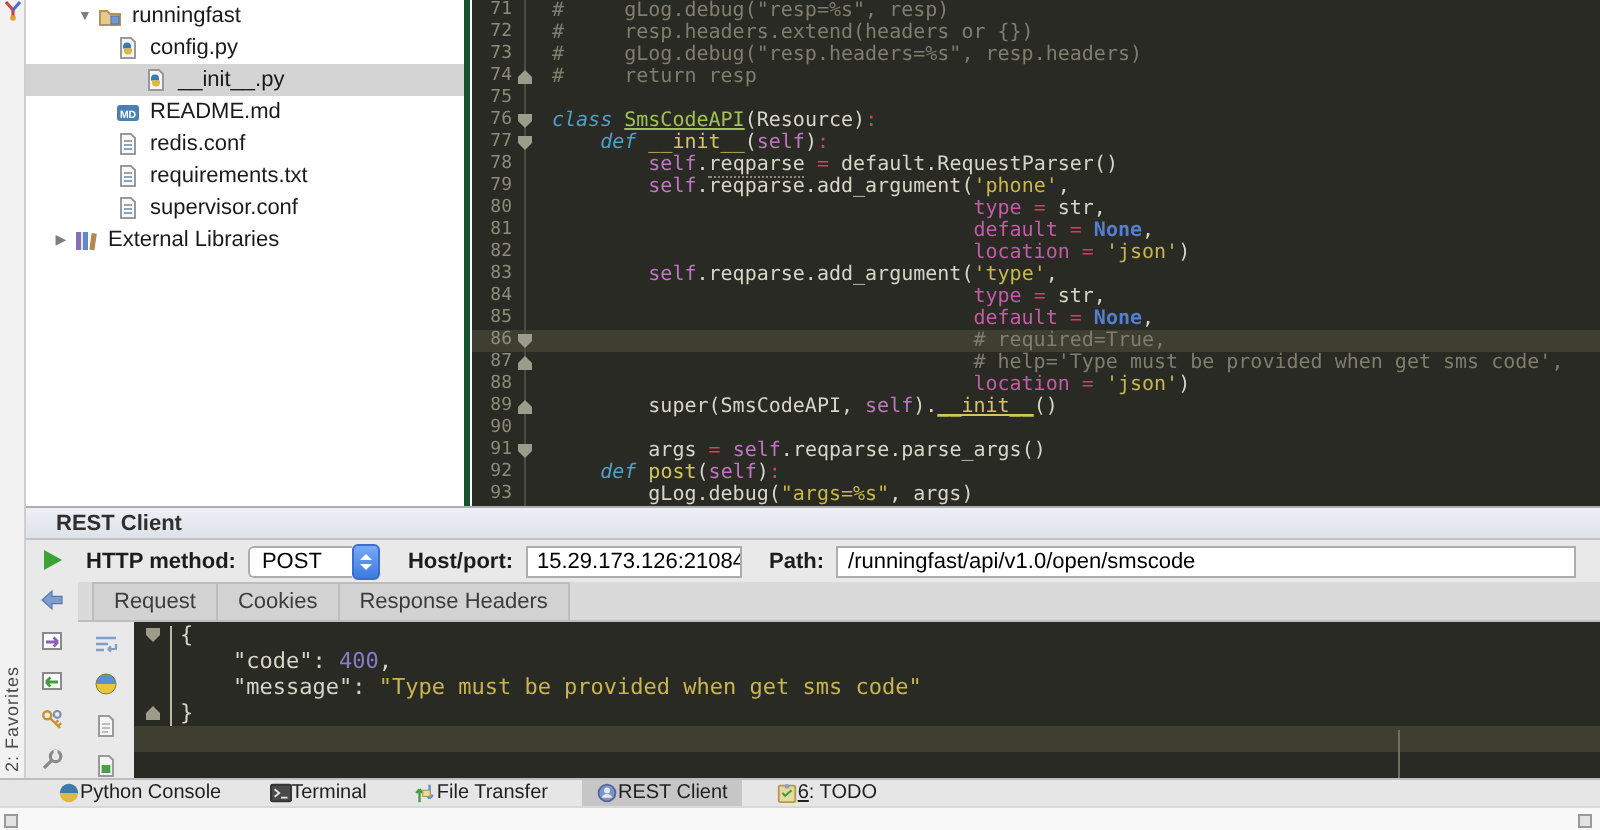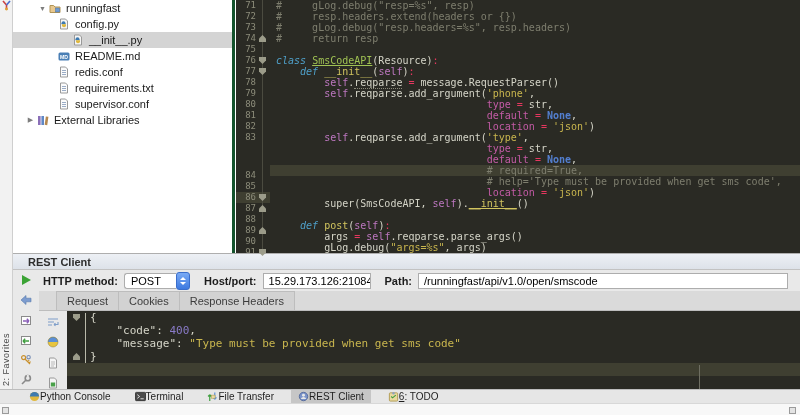--- a/index.html
+++ b/index.html
@@ -90,21 +90,21 @@
             border-right:3px solid transparent; border-bottom:3px solid #fff; }
   .stp-dn { width:0; height:0; border-left:3px solid transparent;
             border-right:3px solid transparent; border-top:3px solid #fff; }
   .field { height:16px; background:#fff; border:1px solid #adadad;
            display:flex; align-items:center; padding:0 5px; font-size:11px;
            color:#000; white-space:nowrap; overflow:hidden; }
   .host-field { width:108px; margin-right:14px; }
   .path-field { flex:1; margin-right:4px; }
 
   .tabs-row { height:20px; flex:0 0 20px; background:#dadada; display:flex;
-              align-items:stretch; padding-left:17px; border-bottom:1px solid #bdbdbd; }
+              align-items:stretch; padding-left:7px; border-bottom:1px solid #bdbdbd; }
   .tab { display:flex; align-items:center; padding:0 10px; font-size:11px;
          color:#3c3c3c; background:#d2d2d2; border:1px solid #bdbdbd;
          border-bottom:none; margin-right:-1px; cursor:default; }
   .tab.active { background:#ffffff; color:#000; font-weight:bold; }
 
   .resp-area { flex:1; display:flex; min-height:0; position:relative; }
   .resp-ltb { width:28px; flex:0 0 28px; background:#e9e9e9; display:flex;
               flex-direction:column; align-items:center; padding-top:5px; gap:8px; }
   .resp-editor { flex:1; background:#2a2a24; position:relative; display:flex;
                  font-family:"DejaVu Sans Mono","Liberation Mono",monospace;
@@ -244,54 +244,54 @@
         <div class="gutter-row" style="height: 11px; line-height: 11px;">74<span class="fold end"></span></div>
         <div class="gutter-row" style="height: 11px; line-height: 11px;">75</div>
         <div class="gutter-row" style="height: 11px; line-height: 11px;">76<span class="fold open"></span></div>
         <div class="gutter-row" style="height: 11px; line-height: 11px;">77<span class="fold open"></span></div>
         <div class="gutter-row" style="height: 11px; line-height: 11px;">78</div>
         <div class="gutter-row" style="height: 11px; line-height: 11px;">79</div>
         <div class="gutter-row" style="height: 11px; line-height: 11px;">80</div>
         <div class="gutter-row" style="height: 11px; line-height: 11px;">81</div>
         <div class="gutter-row" style="height: 11px; line-height: 11px;">82</div>
         <div class="gutter-row" style="height: 11px; line-height: 11px;">83</div>
-        <div class="gutter-row" style="height: 11px; line-height: 11px; margin-top: 27px;">84</div>
+        <div class="gutter-row" style="height: 11px; line-height: 11px;">84</div>
         <div class="gutter-row" style="height: 11px; line-height: 11px;">85</div>
         <div class="gutter-row hl-line" style="height: 11px; line-height: 11px;">86<span class="fold open"></span></div>
         <div class="gutter-row" style="height: 11px; line-height: 11px;">87<span class="fold end"></span></div>
         <div class="gutter-row" style="height: 11px; line-height: 11px;">88</div>
         <div class="gutter-row" style="height: 11px; line-height: 11px;">89<span class="fold end"></span></div>
         <div class="gutter-row" style="height: 11px; line-height: 11px;">90</div>
         <div class="gutter-row" style="height: 11px; line-height: 11px;">91<span class="fold open"></span></div>
         <div class="gutter-row" style="height: 11px; line-height: 11px;">92</div>
         <div class="gutter-row" style="height: 11px; line-height: 11px;">93</div>
       </div>
     <div class="codecol" id="codecol">
         <div class="code-row" style="height: 11px; line-height: 11px;"><span class="tk-c">#     gLog.debug("resp=%s", resp)</span></div>
         <div class="code-row" style="height: 11px; line-height: 11px;"><span class="tk-c">#     resp.headers.extend(headers or {})</span></div>
         <div class="code-row" style="height: 11px; line-height: 11px;"><span class="tk-c">#     gLog.debug("resp.headers=%s", resp.headers)</span></div>
         <div class="code-row" style="height: 11px; line-height: 11px;"><span class="tk-c">#     return resp</span></div>
         <div class="code-row" style="height: 11px; line-height: 11px;"></div>
         <div class="code-row" style="height: 11px; line-height: 11px;"><span class="tk-k">class </span><span class="tk-cls">SmsCodeAPI</span><span class="tk-t">(Resource)</span><span class="tk-op">:</span></div>
         <div class="code-row" style="height: 11px; line-height: 11px; padding-left: calc(4ch + 6px);"><span class="tk-k">def </span><span class="tk-fn">__init__</span><span class="tk-t">(</span><span class="tk-self">self</span><span class="tk-t">)</span><span class="tk-op">:</span></div>
-        <div class="code-row" style="height: 11px; line-height: 11px; padding-left: calc(8ch + 6px);"><span class="tk-self">self</span><span class="tk-t">.</span><span class="tk-u">reqparse</span><span class="tk-op"> = </span><span class="tk-t">message.RequestParser()</span></div>
+        <div class="code-row" style="height: 11px; line-height: 11px; padding-left: calc(8ch + 6px);"><span class="tk-self">self</span><span class="tk-t">.</span><span class="tk-u">reqparse</span><span class="tk-op"> = </span><span class="tk-t">default.RequestParser()</span></div>
         <div class="code-row" style="height: 11px; line-height: 11px; padding-left: calc(8ch + 6px);"><span class="tk-self">self</span><span class="tk-t">.reqparse.add_argument(</span><span class="tk-str">'phone'</span><span class="tk-t">,</span></div>
         <div class="code-row" style="height: 11px; line-height: 11px; padding-left: calc(35ch + 6px);"><span class="tk-par">type</span><span class="tk-op"> = </span><span class="tk-t">str,</span></div>
         <div class="code-row" style="height: 11px; line-height: 11px; padding-left: calc(35ch + 6px);"><span class="tk-par">default</span><span class="tk-op"> = </span><span class="tk-none">None</span><span class="tk-t">,</span></div>
         <div class="code-row" style="height: 11px; line-height: 11px; padding-left: calc(35ch + 6px);"><span class="tk-par">location</span><span class="tk-op"> = </span><span class="tk-str">'json'</span><span class="tk-t">)</span></div>
         <div class="code-row" style="height: 11px; line-height: 11px; padding-left: calc(8ch + 6px);"><span class="tk-self">self</span><span class="tk-t">.reqparse.add_argument(</span><span class="tk-str">'type'</span><span class="tk-t">,</span></div>
         <div class="code-row" style="height: 11px; line-height: 11px; padding-left: calc(35ch + 6px);"><span class="tk-par">type</span><span class="tk-op"> = </span><span class="tk-t">str,</span></div>
         <div class="code-row" style="height: 11px; line-height: 11px; padding-left: calc(35ch + 6px);"><span class="tk-par">default</span><span class="tk-op"> = </span><span class="tk-none">None</span><span class="tk-t">,</span></div>
         <div class="code-row hl-line" style="height: 11px; line-height: 11px; padding-left: calc(35ch + 6px);"><span class="tk-c"># required=True,</span></div>
         <div class="code-row" style="height: 11px; line-height: 11px; padding-left: calc(35ch + 6px);"><span class="tk-c"># help='Type must be provided when get sms code',</span></div>
         <div class="code-row" style="height: 11px; line-height: 11px; padding-left: calc(35ch + 6px);"><span class="tk-par">location</span><span class="tk-op"> = </span><span class="tk-str">'json'</span><span class="tk-t">)</span></div>
         <div class="code-row" style="height: 11px; line-height: 11px; padding-left: calc(8ch + 6px);"><span class="tk-t">super(SmsCodeAPI, </span><span class="tk-self">self</span><span class="tk-t">).</span><span class="tk-fnu">__init__</span><span class="tk-t">()</span></div>
         <div class="code-row" style="height: 11px; line-height: 11px;"></div>
+        <div class="code-row" style="height: 11px; line-height: 11px; padding-left: calc(8ch + 6px);"><span class="tk-t">args </span><span class="tk-op">=</span><span class="tk-t"> </span><span class="tk-self">self</span><span class="tk-t">.reqparse.parse_args()</span></div>
         <div class="code-row" style="height: 11px; line-height: 11px; padding-left: calc(4ch + 6px);"><span class="tk-k">def </span><span class="tk-fn">post</span><span class="tk-t">(</span><span class="tk-self">self</span><span class="tk-t">)</span><span class="tk-op">:</span></div>
-        <div class="code-row" style="height: 11px; line-height: 11px; padding-left: calc(8ch + 6px);"><span class="tk-t">args </span><span class="tk-op">=</span><span class="tk-t"> </span><span class="tk-self">self</span><span class="tk-t">.reqparse.parse_args()</span></div>
         <div class="code-row" style="height: 11px; line-height: 11px; padding-left: calc(8ch + 6px);"><span class="tk-t">gLog.debug(</span><span class="tk-str">"args=%s"</span><span class="tk-t">, args)</span></div>
       </div>
   </div>
 
   <div class="rest">
     <div class="rest-header">
       <span>REST Client</span>
     </div>
     <div class="rest-main">
       <div class="rest-ltb" id="restLtb">

